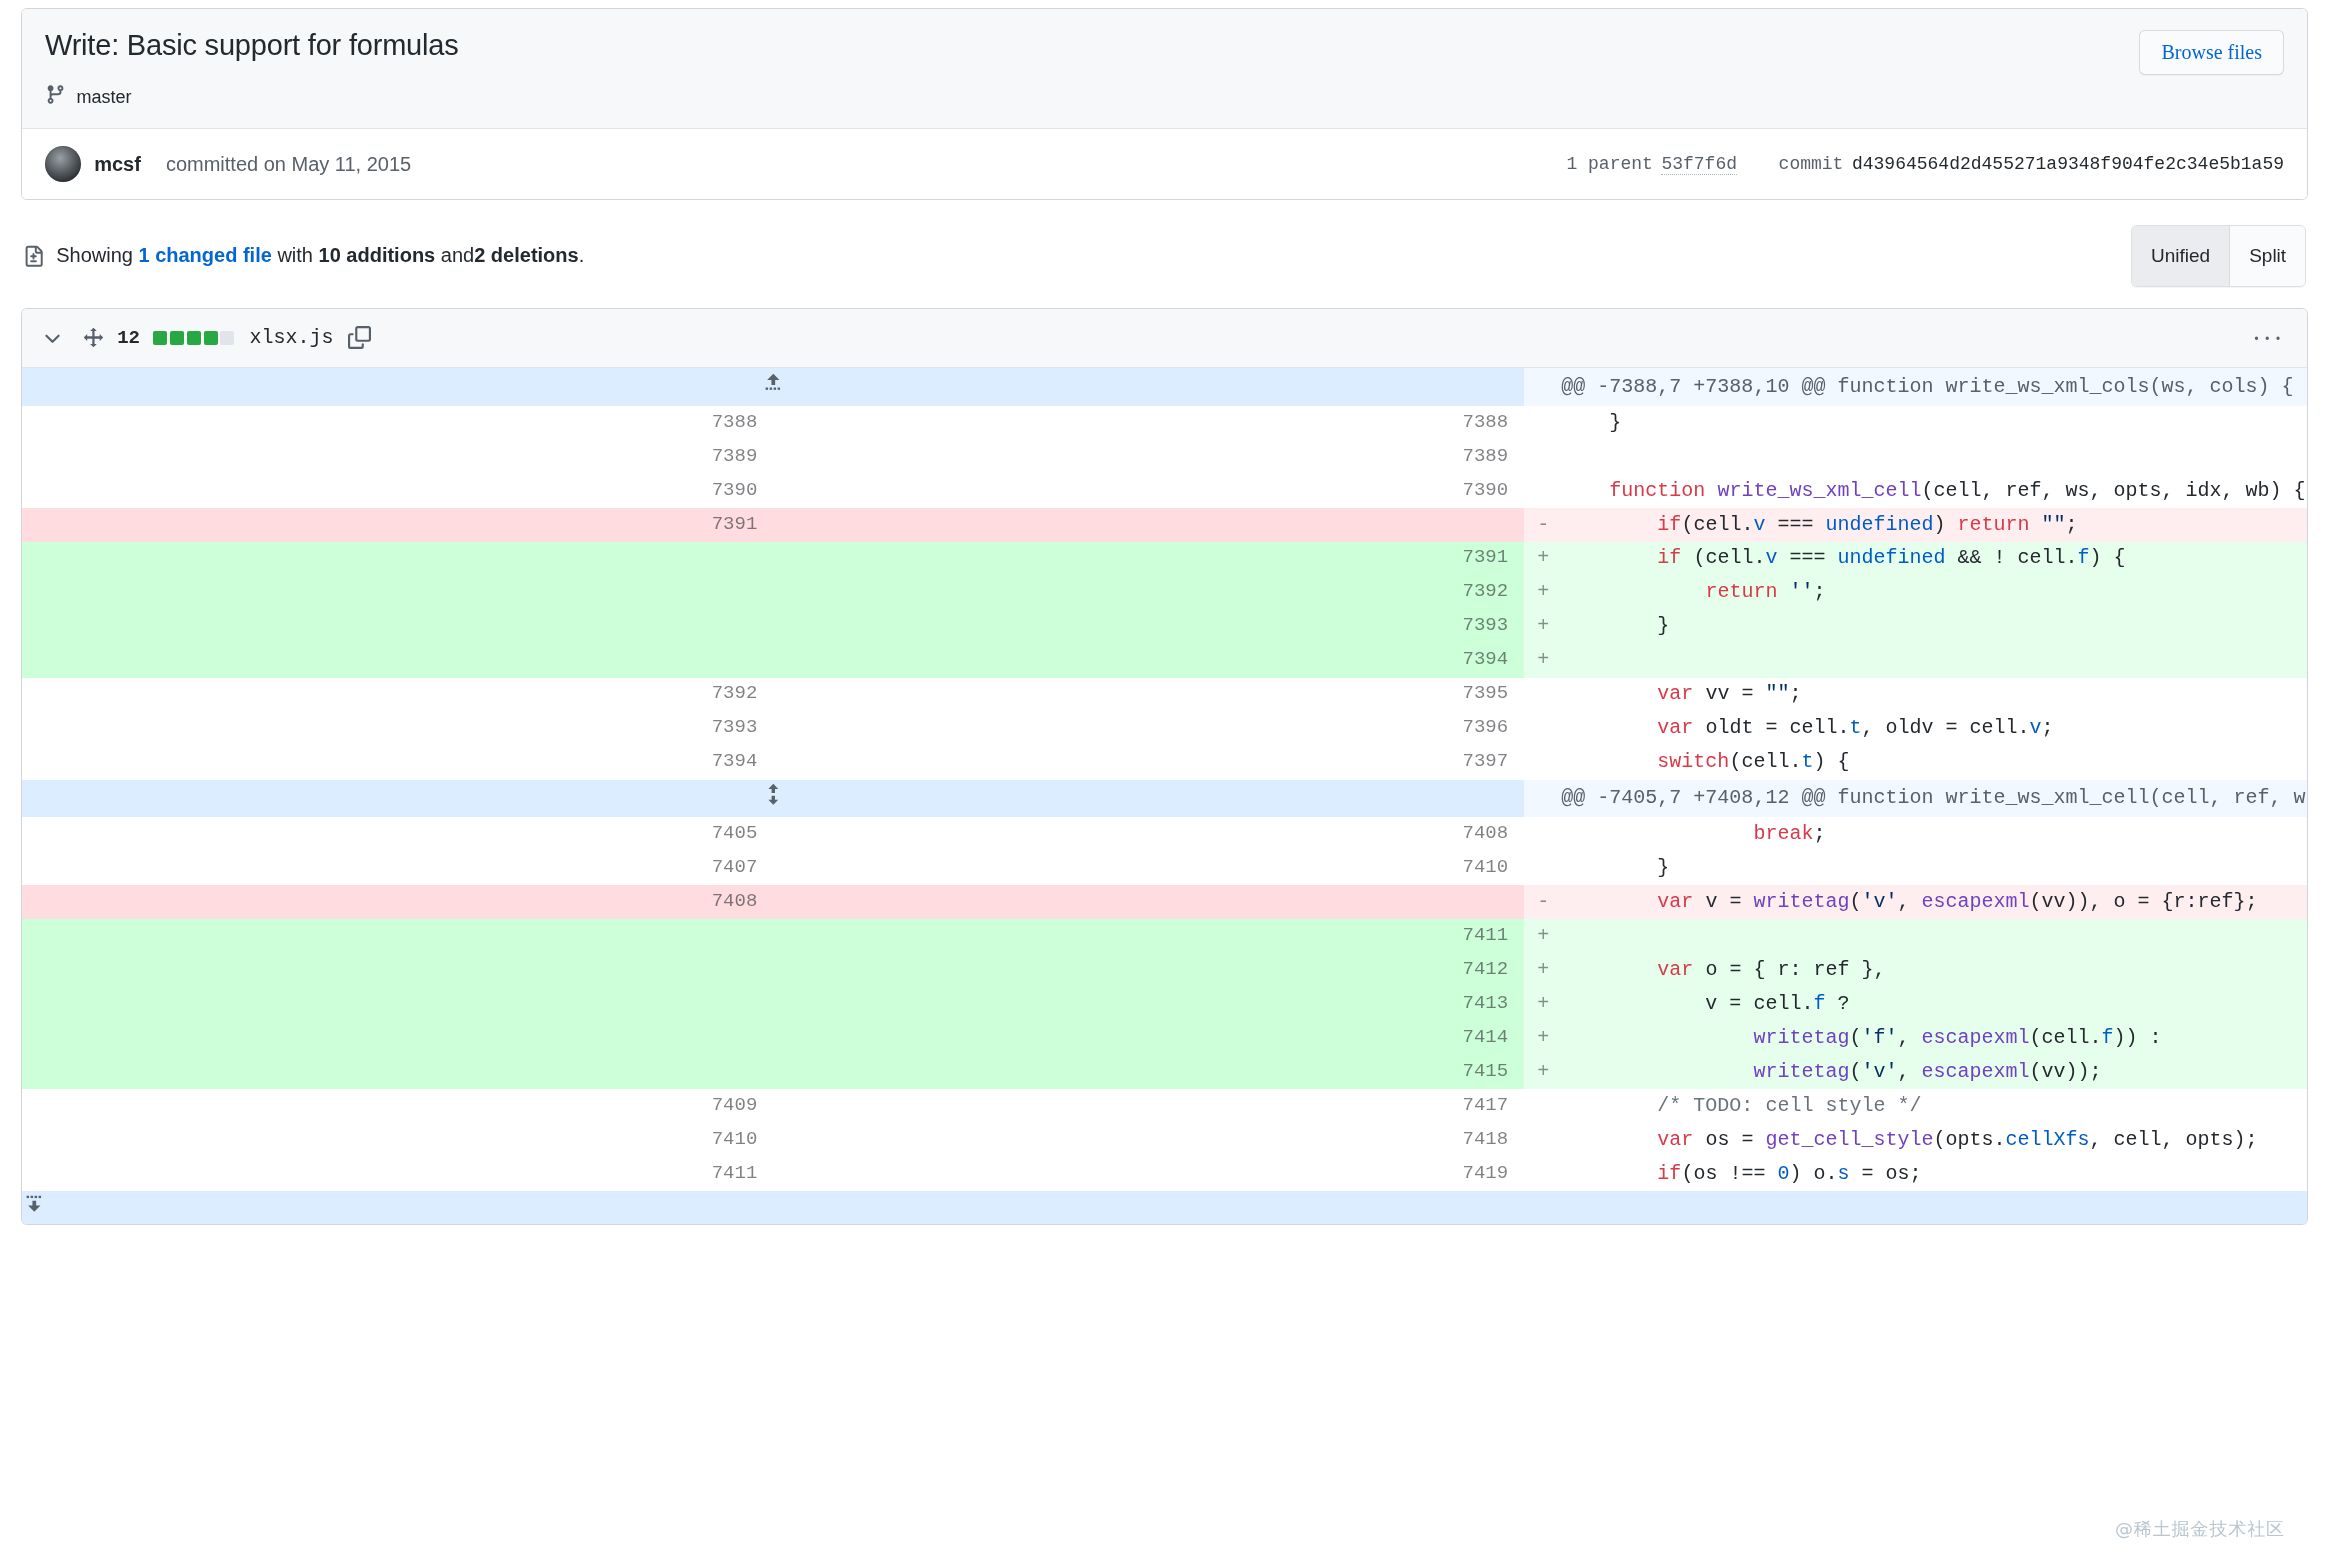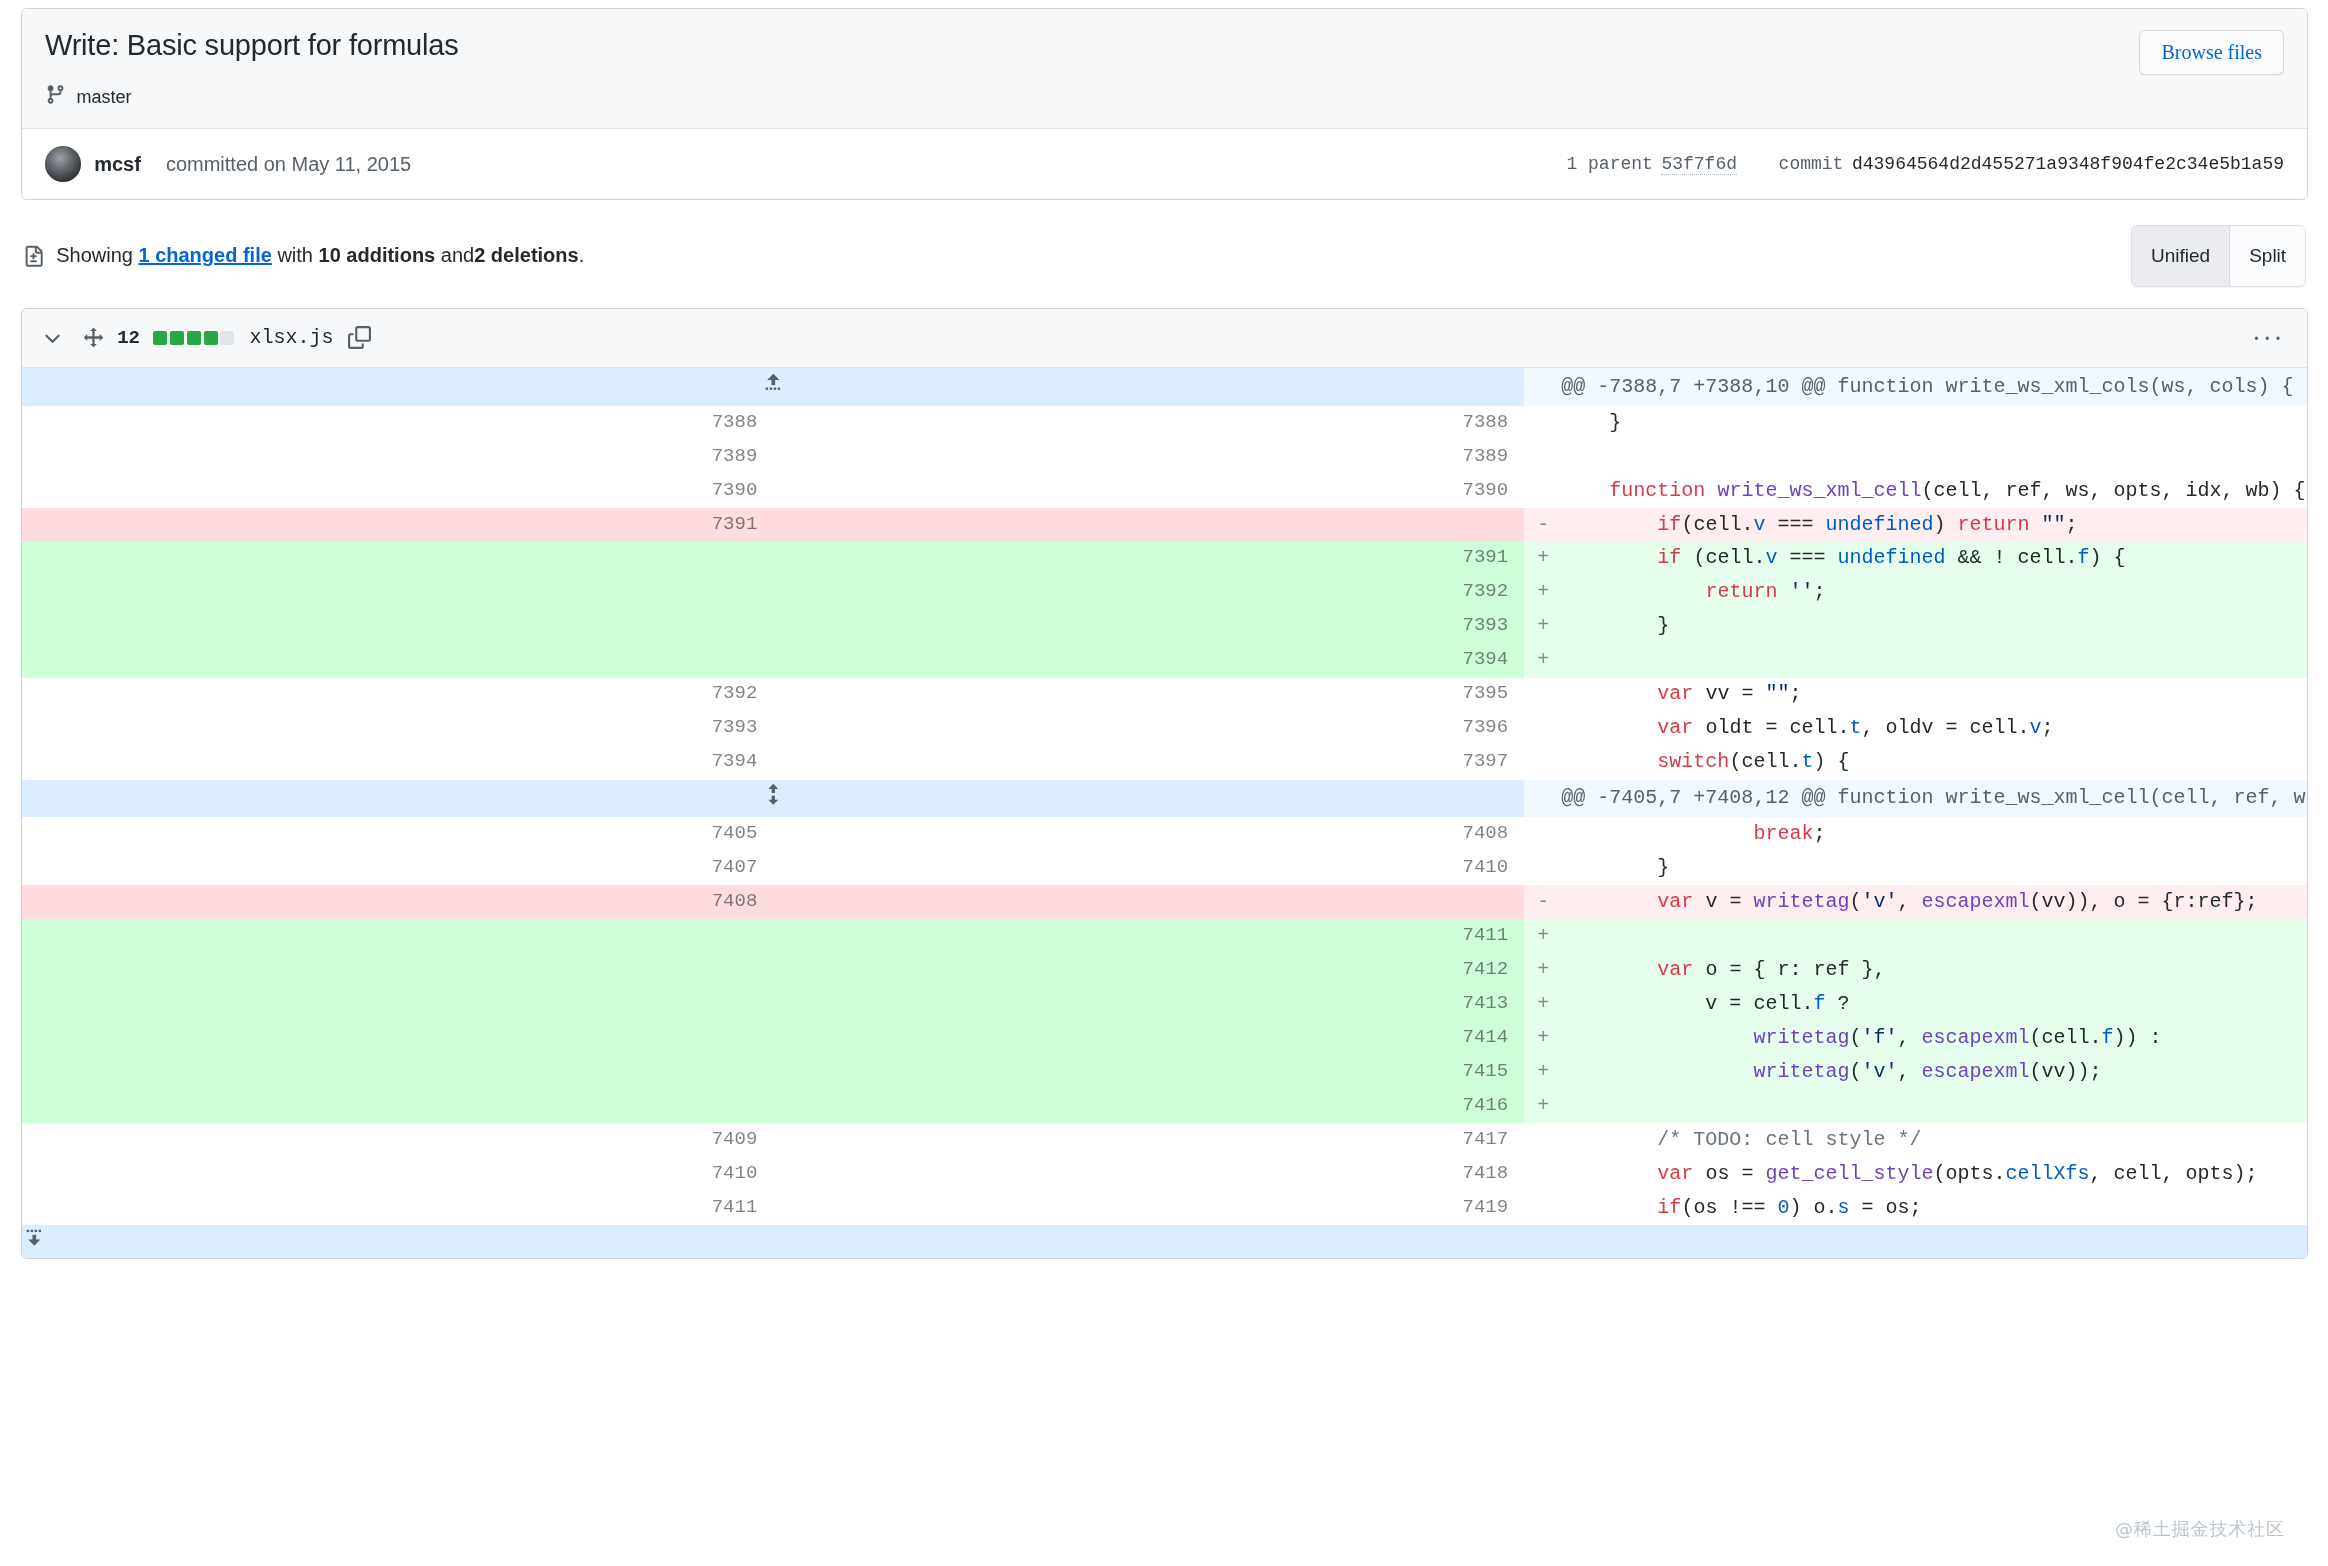--- a/index.html
+++ b/index.html
@@ -92,21 +92,21 @@
   
   .stats-row {
     display: flex;
     align-items: center;
     padding: 24.6px 1.9px 21px 1.9px;
     font-size: 20px;
     color: #24292e;
   }
   .stats-icon { margin-right: 12.3px; display: inline-flex; }
   .stats-text strong { font-weight: 600; }
-  .stats-text .lnk { color: #0366d6; font-weight: 600; text-decoration: underline; }
+  .stats-text .lnk { color: #0366d6; font-weight: 600; }
   .diff-toggle {
     margin-left: auto;
     display: flex;
     border: 0.9px solid rgba(27,31,35,0.15);
     border-radius: 5.7px;
     overflow: hidden;
     box-shadow: 0 0.9px 0 rgba(27,31,35,0.04);
   }
   .diff-toggle div {
     padding: 19px 19px;
@@ -459,26 +459,20 @@
             <td class="num n2">7414</td>
             <td class="mark">+</td>
             <td class="code">                <span class="fn">writetag</span>(<span class="s">'f'</span>, <span class="fn">escapexml</span>(cell.<span class="c">f</span>)) :</td>
           </tr>
           <tr class="add">
             <td class="num n1"></td>
             <td class="num n2">7415</td>
             <td class="mark">+</td>
             <td class="code">                <span class="fn">writetag</span>(<span class="s">'v'</span>, <span class="fn">escapexml</span>(vv));</td>
           </tr>
-          <tr class="add">
-            <td class="num n1"></td>
-            <td class="num n2">7416</td>
-            <td class="mark">+</td>
-            <td class="code">&nbsp;</td>
-          </tr>
           <tr class="ctx">
             <td class="num n1">7409</td>
             <td class="num n2">7417</td>
             <td class="mark"></td>
             <td class="code"><span class="cm">        /* TODO: cell style */</span></td>
           </tr>
           <tr class="ctx">
             <td class="num n1">7410</td>
             <td class="num n2">7418</td>
             <td class="mark"></td>

